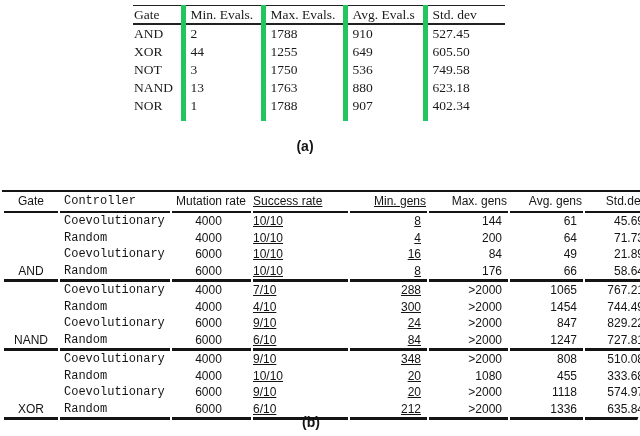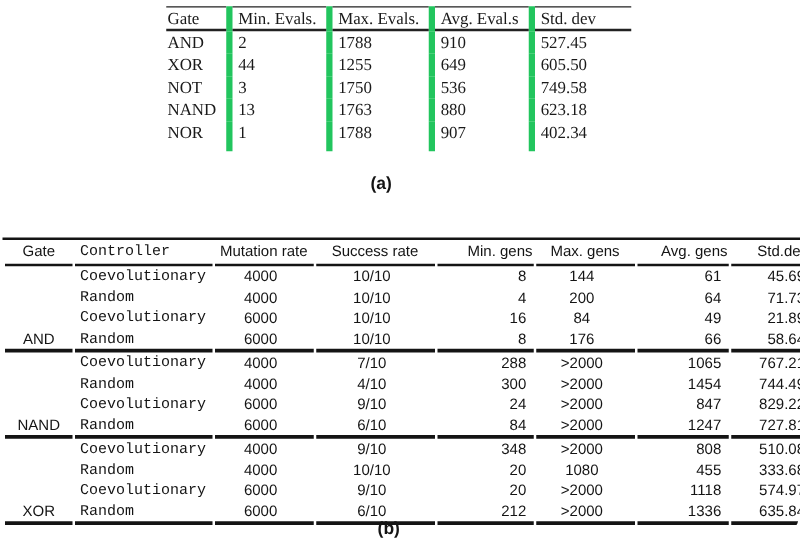--- a/index.html
+++ b/index.html
@@ -32,23 +32,23 @@
     border-top:2px solid #141414;
   }
   .table-b th, .table-b td {
     font-weight:normal; white-space:nowrap; overflow:hidden;
     height:16.5px; line-height:16.5px; padding:0;
   }
   .table-b th { height:19px; line-height:19px; border-bottom:2px solid #141414; }
   .table-b .col-gate        { width:54px;  text-align:center; }
   .table-b .col-controller  { width:106px; text-align:left;  padding-left:4px;font-family:Liberation Mono, monospace; }
   .table-b .col-mutation_rate { width:78px; text-align:center; }
-  .table-b .col-success_rate  { width:94px; text-align:center; }
-  .table-b .col-min_gens      { width:76px; text-align:right; }
-  .table-b .col-max_gens      { width:78px; text-align:center; }
+  .table-b .col-success_rate  { width:94px; text-align:left;text-decoration:underline; }
+  .table-b .col-min_gens      { width:76px; text-align:right;text-decoration:underline; }
+  .table-b .col-max_gens      { width:78px; text-align:right; }
   .table-b .col-avg_gens      { width:72px; text-align:right; }
   .table-b .col-std_dev       { width:64px; text-align:right; }
   .table-b td.col-mutation_rate, .table-b td.col-success_rate,
   .table-b td.col-min_gens, .table-b td.col-max_gens,
   .table-b td.col-avg_gens, .table-b td.col-std_dev { padding-right:6px; }
   .table-b th.col-mutation_rate, .table-b th.col-success_rate,
   .table-b th.col-min_gens, .table-b th.col-max_gens,
   .table-b th.col-avg_gens, .table-b th.col-std_dev { padding-right:1px; }
   .table-b tr.group-end td { border-bottom:3px solid #141414; }
   .table-b tbody tr:last-child td { border-bottom:3px solid #141414; }

